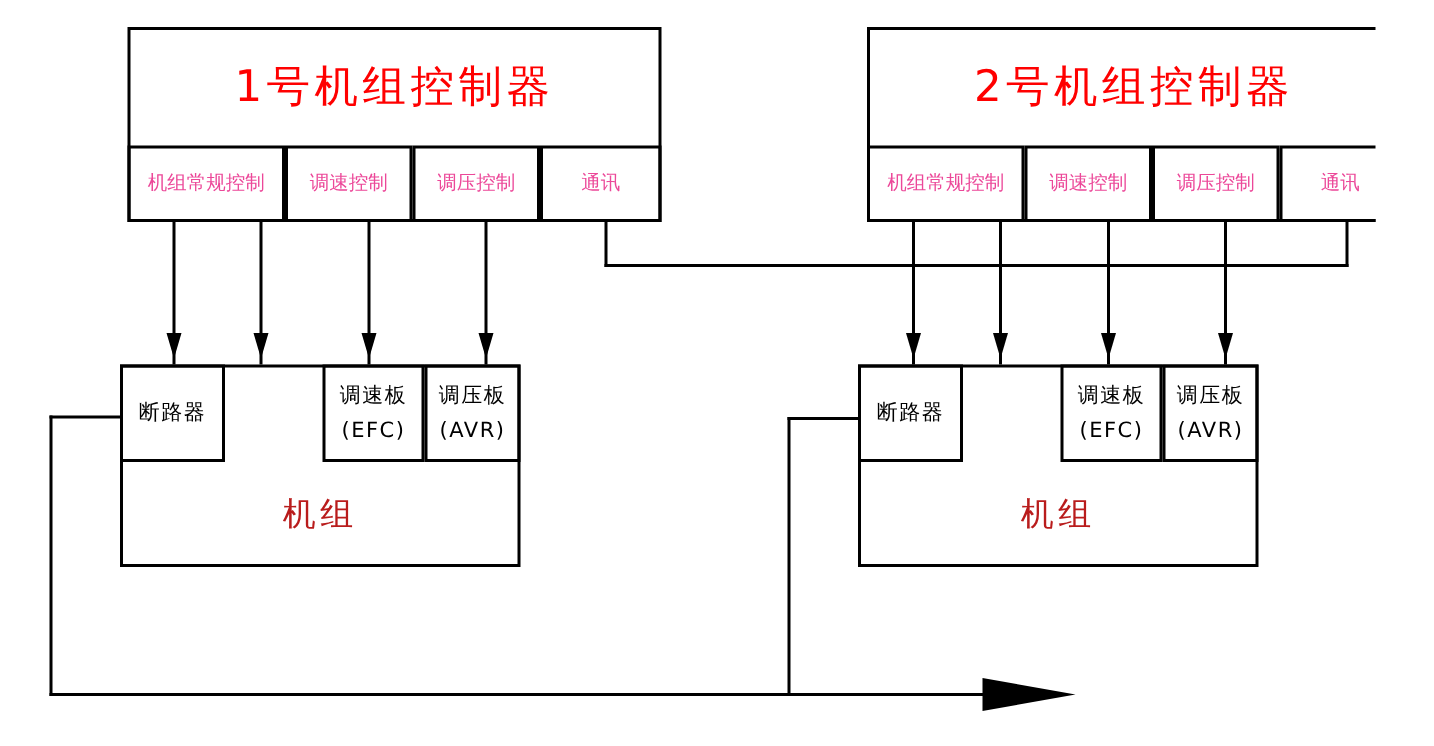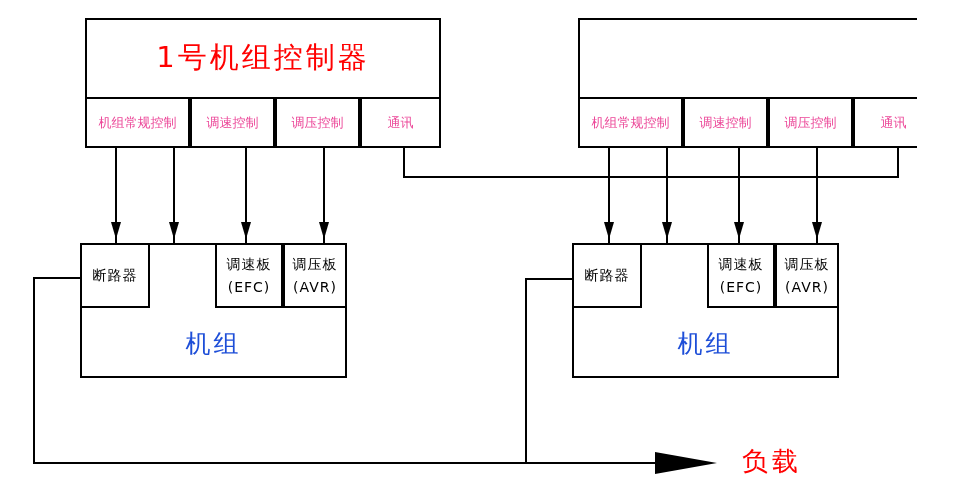--- a/index.html
+++ b/index.html
@@ -40,22 +40,22 @@
     color: #ff0000;
     font-size: 29px;
     letter-spacing: 3px;
     white-space: nowrap;
     display: flex;
     align-items: center;
     justify-content: center;
   }
   .unit-red {
     position: absolute;
-    color: #1d4ed8;
-    font-size: 25px;
+    color: #b91c1c;
+    font-size: 22px;
     letter-spacing: 3px;
     white-space: nowrap;
     display: flex;
     align-items: center;
     justify-content: center;
   }
   .sub-label {
     color: #ec4899;
     font-size: 13px;
     white-space: nowrap;
@@ -121,20 +121,21 @@
   </div>
   <div class="cell" style="left:275px; top:97px; width:85px; height:51px;">
     <span class="sub-label">调压控制</span>
   </div>
   <div class="cell" style="left:360px; top:97px; width:81px; height:51px;">
     <span class="sub-label">通讯</span>
   </div>
 
   <div class="box" style="left:578px; top:18px; width:356px; height:130px;"></div>
 
+  <div class="title-red" style="left:578px; top:18px; width:356px; height:79px;">2号机组控制器</div>
 
   <div class="cell" style="left:578px; top:97px; width:105px; height:51px;">
     <span class="sub-label">机组常规控制</span>
   </div>
   <div class="cell" style="left:683px; top:97px; width:85px; height:51px;">
     <span class="sub-label">调速控制</span>
   </div>
   <div class="cell" style="left:768px; top:97px; width:85px; height:51px;">
     <span class="sub-label">调压控制</span>
   </div>
@@ -207,15 +208,14 @@
   <div class="unit-red" style="left:572px; top:308px; width:267px; height:70px;">机组</div>
 
   <div class="hline" style="left:33px; top:277px; width:49px;"></div>
   <div class="vline" style="left:33px; top:277px; height:187px;"></div>
   <div class="hline" style="left:33px; top:462px; width:665px;"></div>
 
   <div class="hline" style="left:525px; top:278px; width:49px;"></div>
   <div class="vline" style="left:525px; top:278px; height:186px;"></div>
 
   <div class="bigarrow" style="left:655px; top:452px;"></div>
-  <div class="load-red" style="left:742px; top:444px;">负载</div>
 
 </div>
 
 </body></html>

